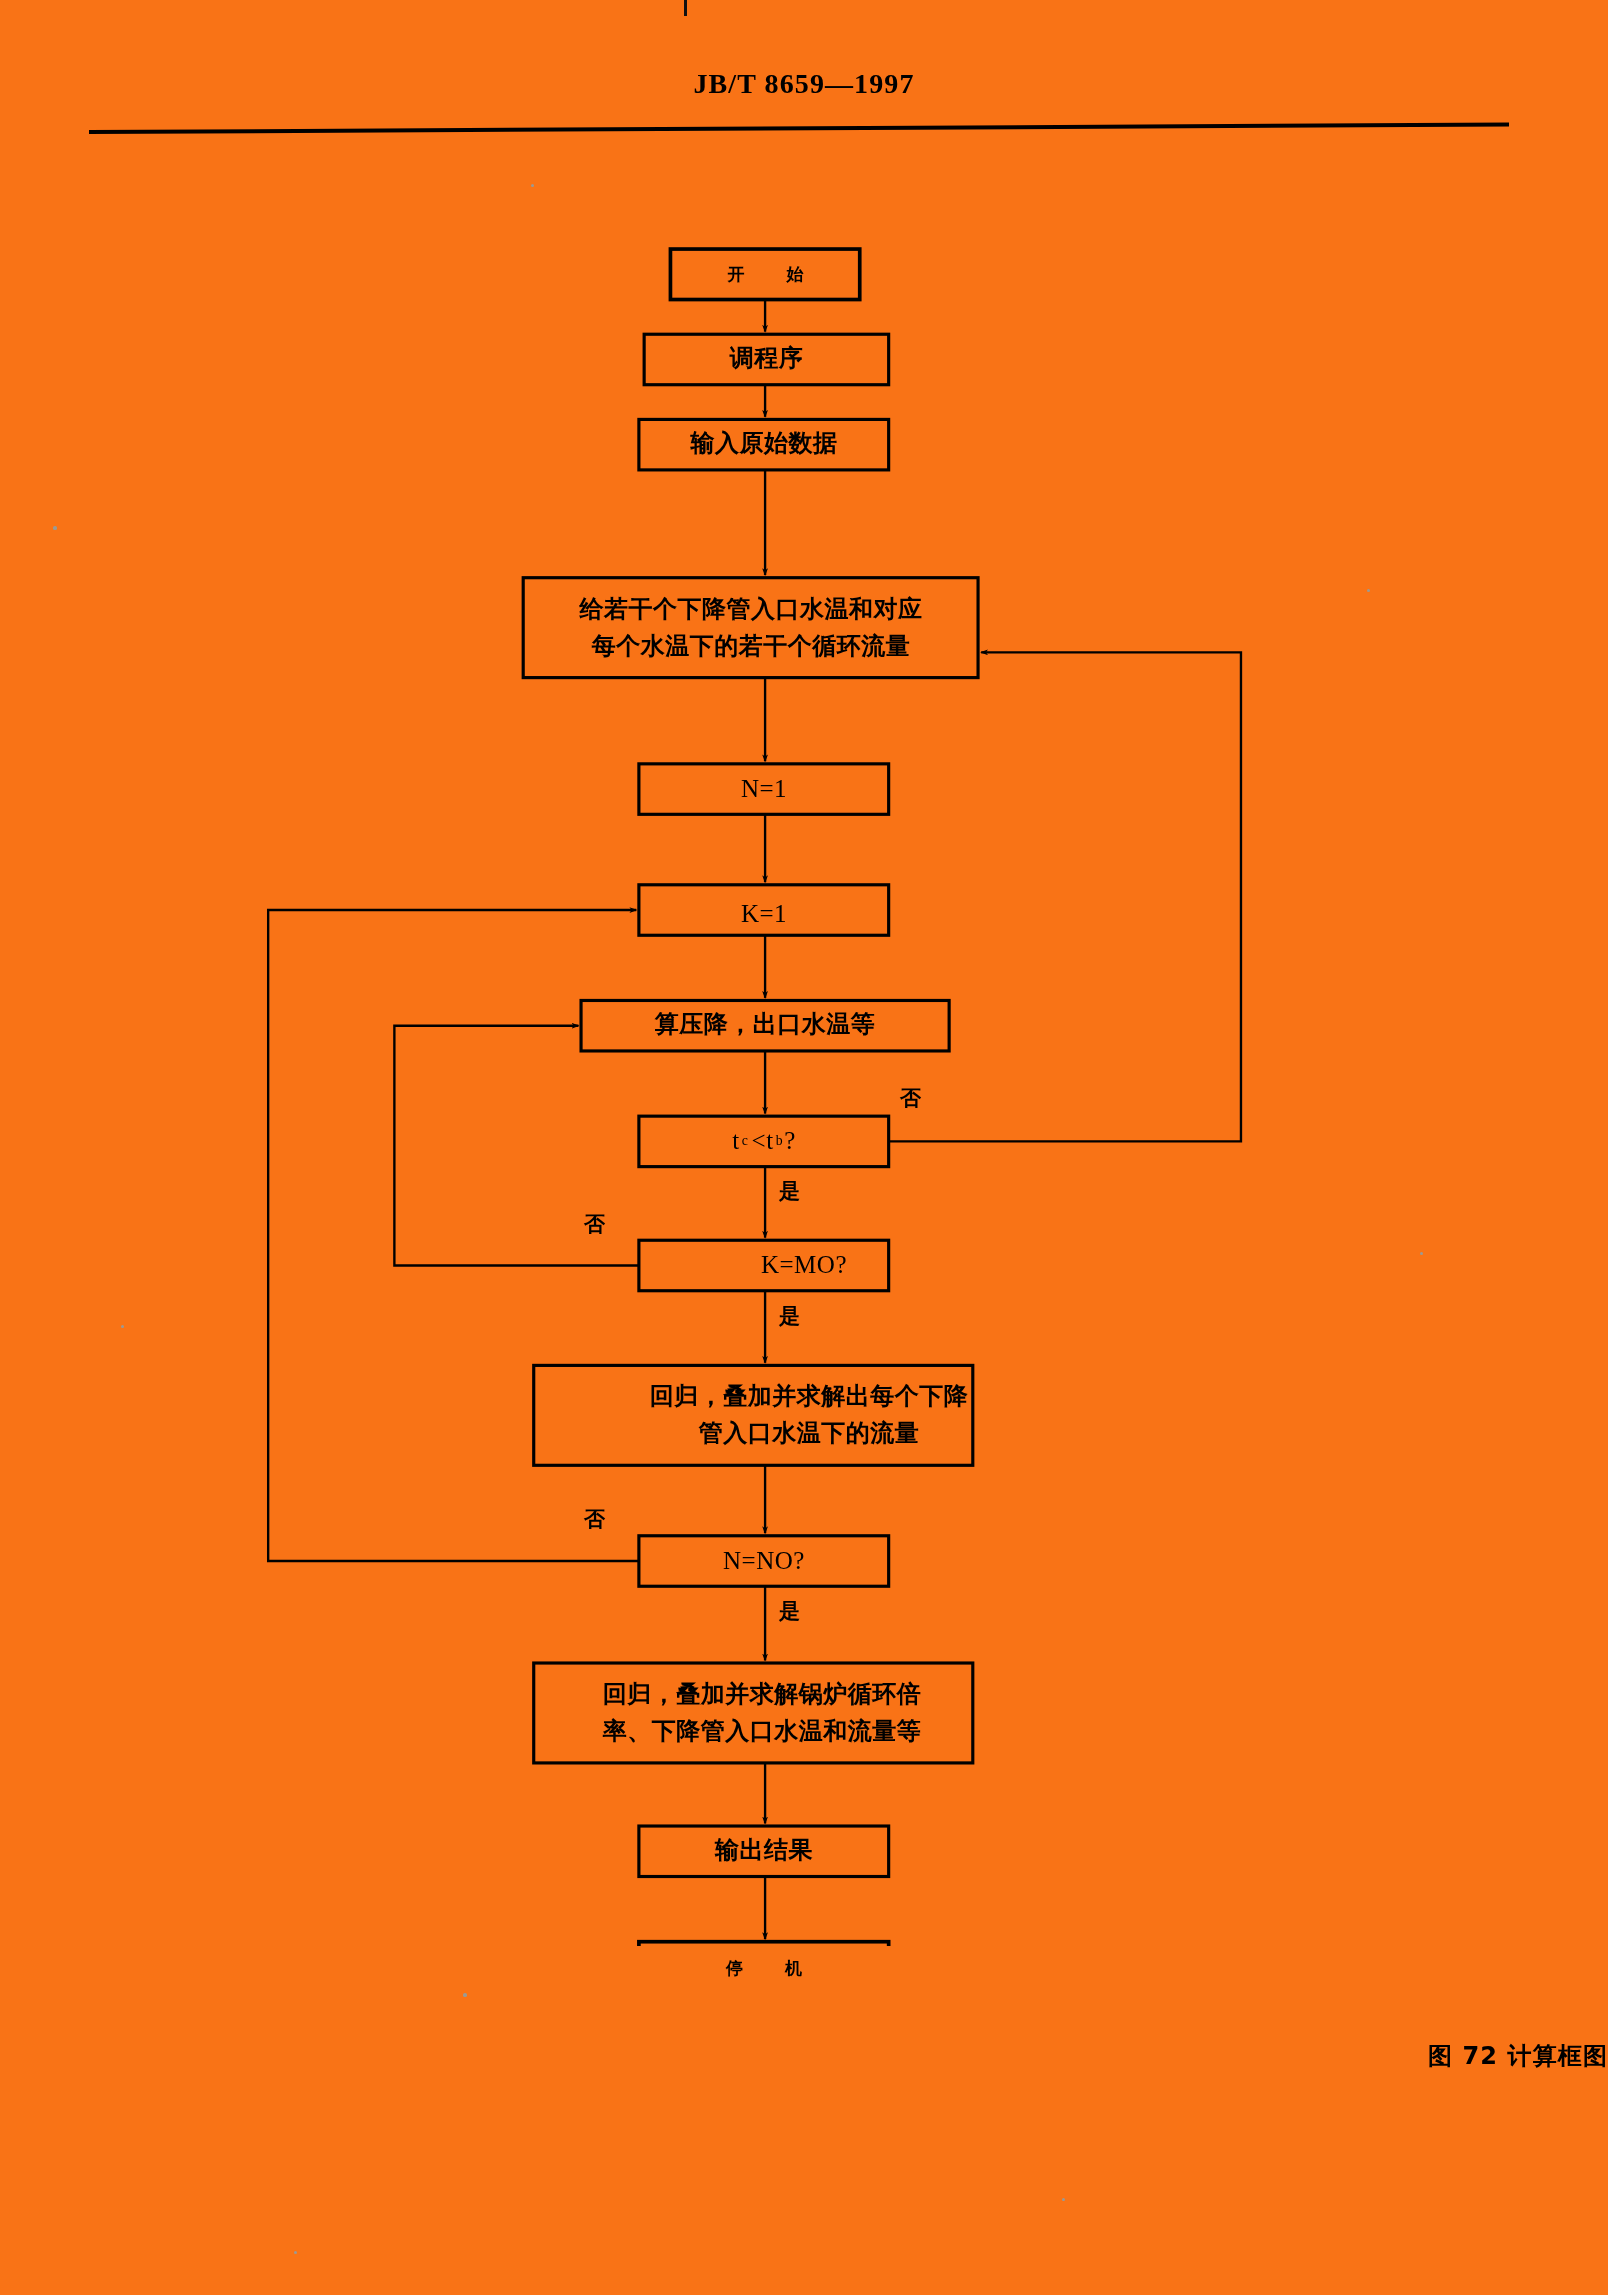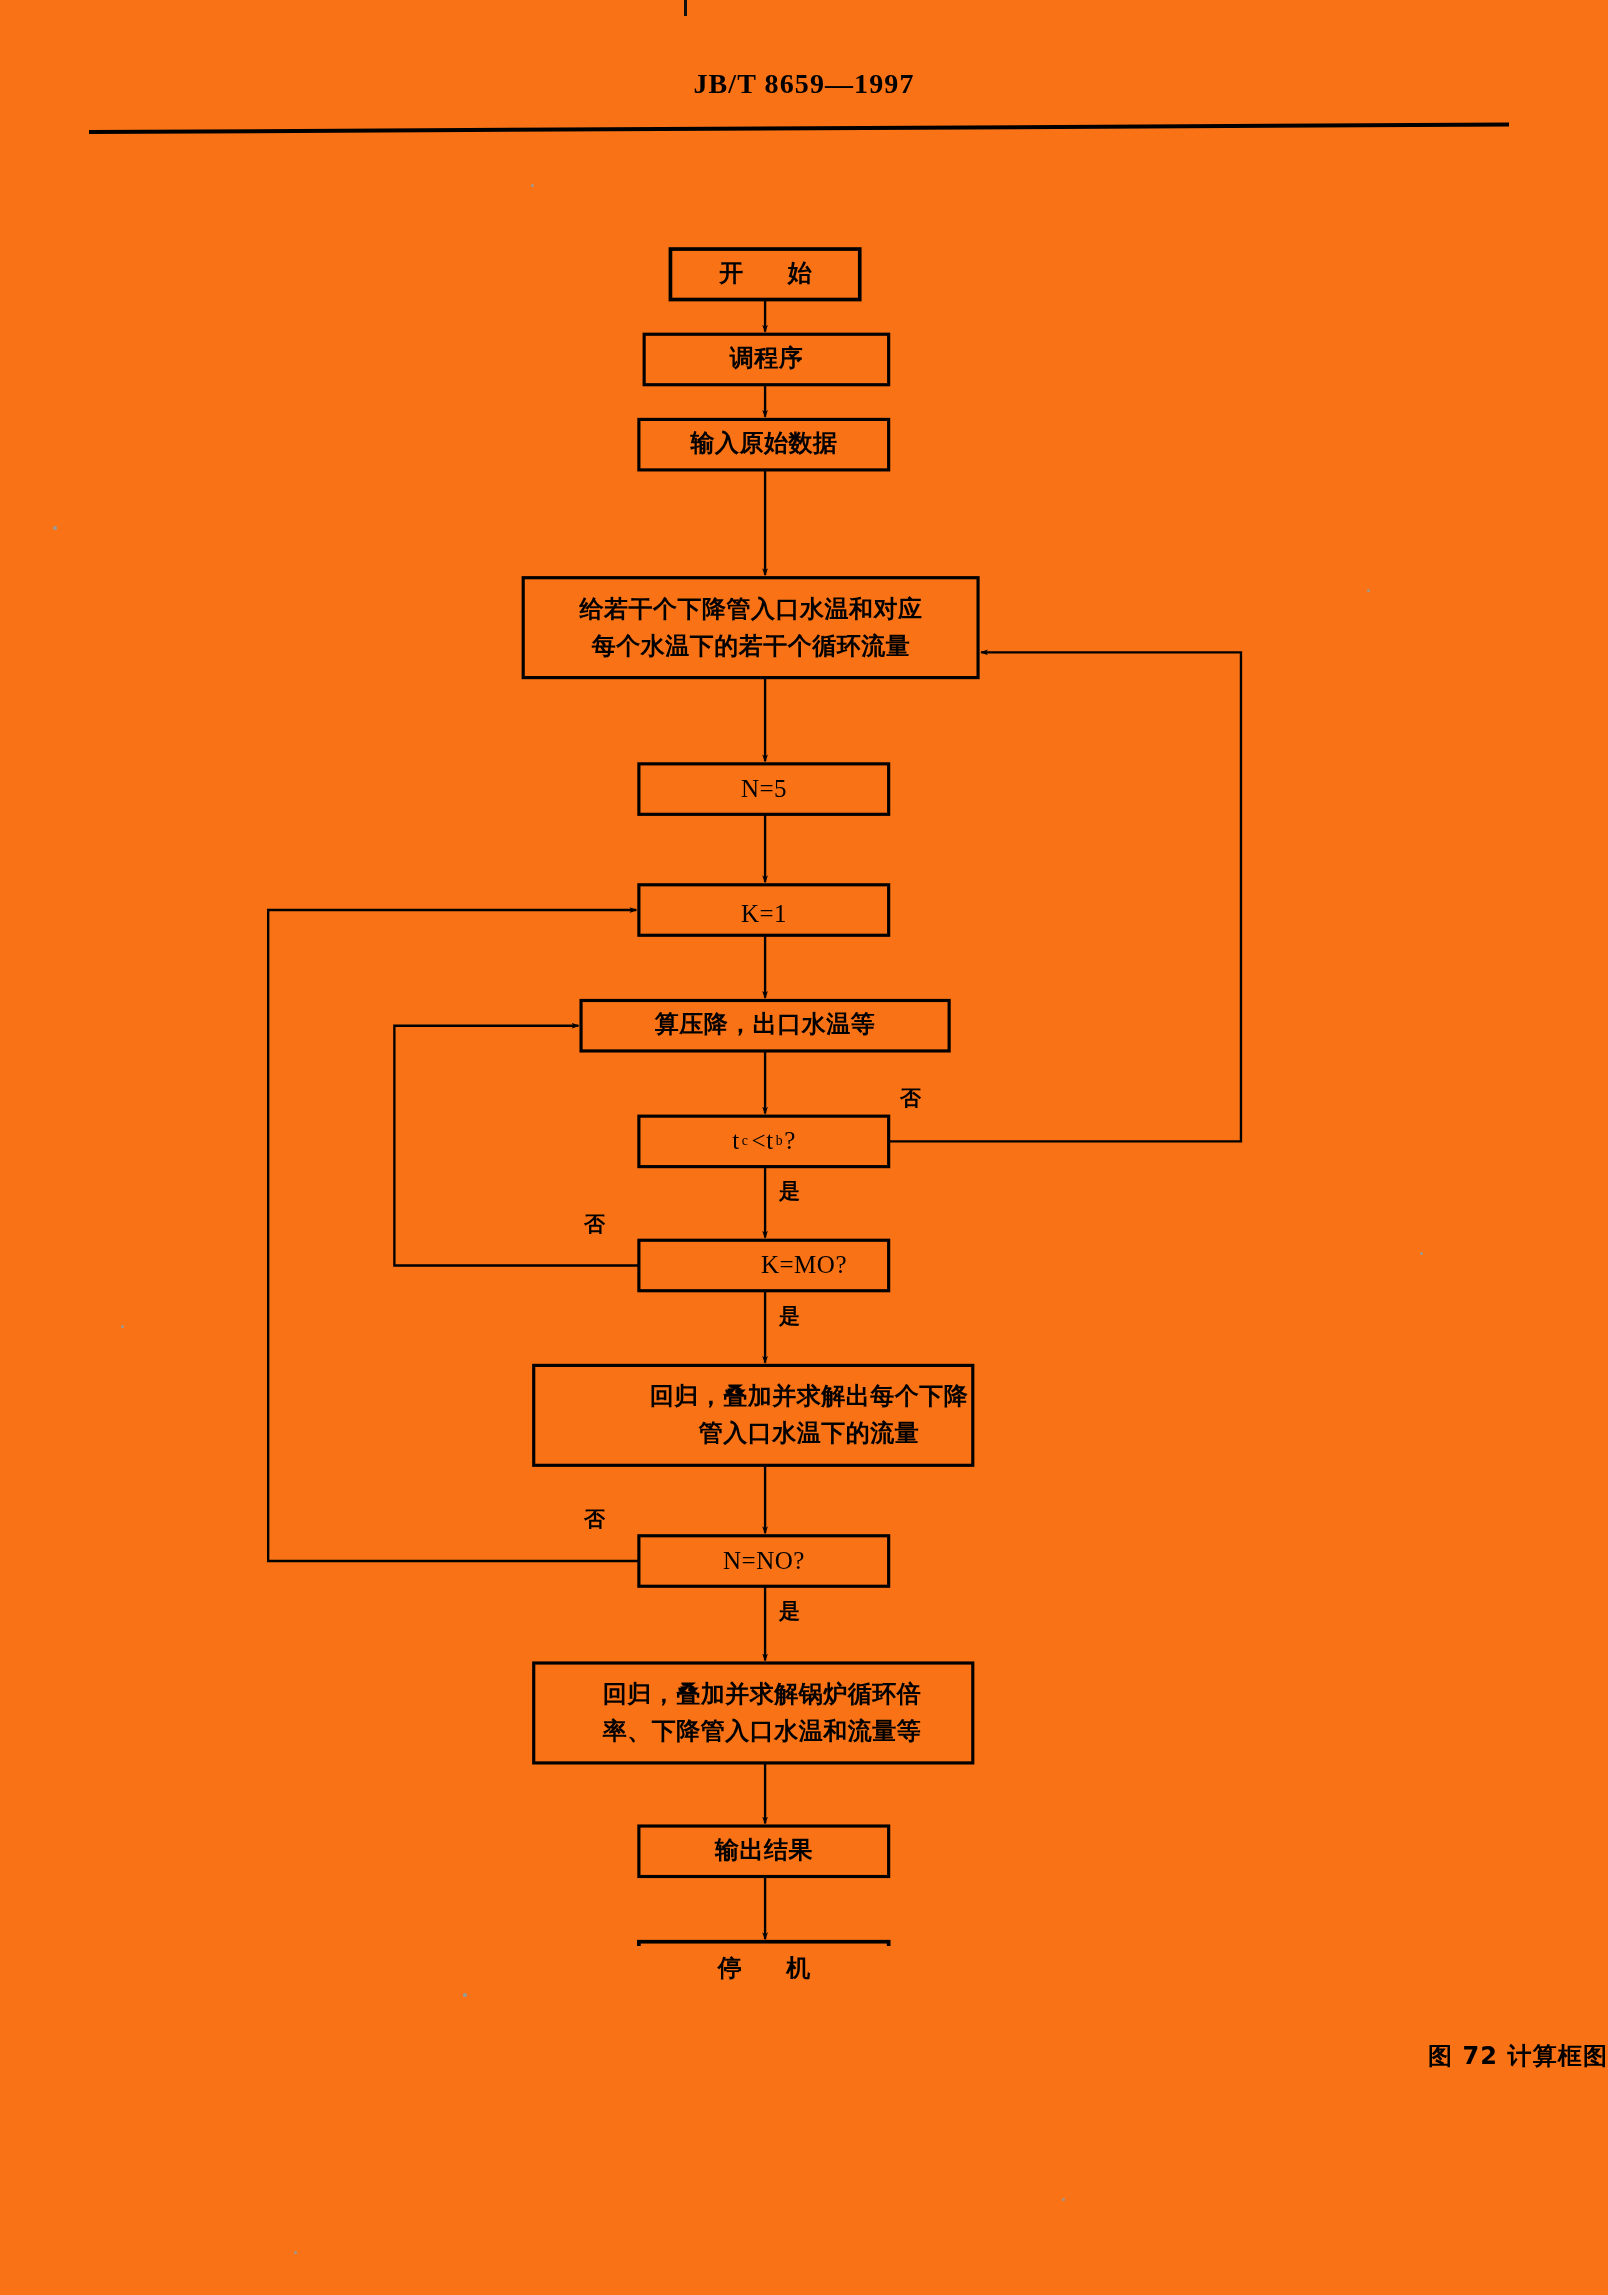--- a/index.html
+++ b/index.html
@@ -29,21 +29,21 @@
   #flow-svg{position:absolute;left:0;top:0;width:1608px;height:1788px;}
 
   
   .boxtext{
     position:absolute;display:flex;align-items:center;justify-content:center;
     text-align:center;font-family:"DejaVu Sans","Liberation Sans",sans-serif;
     font-weight:bold;color:#000;line-height:1.55;pointer-events:none;
     white-space:pre-line;letter-spacing:0.5px;
   }
   .cn{font-size:24px;}
-  .cn-sp{font-size:24px;letter-spacing:18px;text-indent:18px;}
+  .cn-sp{font-size:17px;letter-spacing:18px;text-indent:18px;}
   .mono{
     font-family:"Liberation Serif","DejaVu Serif",serif;font-size:25px;
     font-weight:normal;letter-spacing:0.5px;
   }
   .yn{
     position:absolute;font-family:"DejaVu Sans","Liberation Sans",sans-serif;
     font-size:21px;font-weight:bold;color:#000;
   }
   sup.s{font-size:0.55em;vertical-align:super;padding:0 3.2px 0 2.1px;}
   sub.s{font-size:0.55em;vertical-align:sub;padding:0 1.1px 0 2.1px;}
@@ -114,21 +114,21 @@
 
     <div class="boxtext cn-sp" style="left:671px;top:91px;width:189px;height:50px;">开  始</div>
 
     <div class="boxtext cn" style="left:644px;top:176px;width:245px;height:50px;">调程序</div>
 
     <div class="boxtext cn" style="left:639px;top:261px;width:250px;height:50px;">输入原始数据</div>
 
     <div class="boxtext cn" style="left:526px;top:420px;width:450px;height:100px;">给若干个下降管入口水温和对应
 每个水温下的若干个循环流量</div>
 
-    <div class="boxtext mono" style="left:639px;top:606px;width:250px;height:50px;">N=5</div>
+    <div class="boxtext mono" style="left:639px;top:606px;width:250px;height:50px;">N=1</div>
 
     <div class="boxtext mono" style="left:639px;top:731px;width:250px;height:50px;">K=1</div>
 
     <div class="boxtext cn" style="left:581px;top:842px;width:368px;height:50px;text-align:right;">算压降，出口水温等</div>
 
     <div class="boxtext mono" style="left:639px;top:958px;width:250px;height:50px;">
       <span>t</span><sup class="s">c</sup><span>&lt;</span><span>t</span><sub class="s">b</sub><span>?</span>
     </div>
 
     <div class="boxtext mono" style="left:639px;top:1082px;width:294px;height:50px;padding-left:18px;">K=MO?</div>

